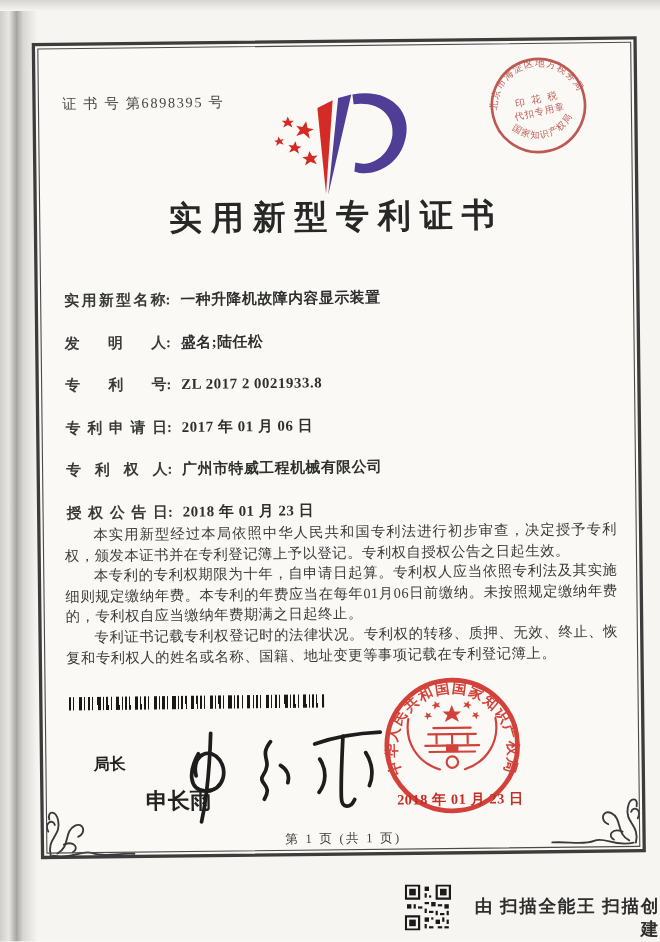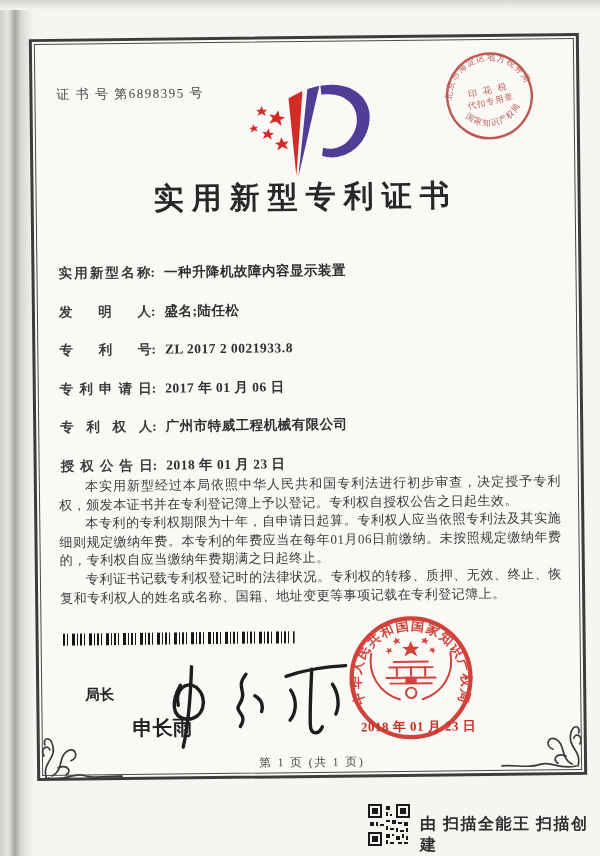--- a/index.html
+++ b/index.html
@@ -43,21 +43,21 @@
   .seal-date{left:304px;top:680px;width:150px;font-size:13px;font-weight:700;color:#c23026;
     letter-spacing:.5px;text-align:center;}
   .page-footer{left:0;top:716px;width:100%;text-align:center;font-size:11.5px;
     letter-spacing:2px;color:#3f3f3f;}
   .flourish{width:86px;height:86px;}
   .flourish-left{left:-2px;top:652px;}
   .flourish-right{right:-2px;top:646px;transform:scaleX(-1);}
   
   .qr{position:absolute;left:368px;top:804px;width:42px;height:42px;}
   .scan-caption{position:absolute;left:420px;top:814px;font-size:16px;color:#2e2e2e;
-    letter-spacing:1.5px;font-weight:600;}
+    letter-spacing:1.5px;font-weight:600;text-align:right;}
 </style>
 </head>
 <body>
 
 <div class="scan-edge-left"></div>
 <div class="scan-edge-top"></div>
 
 <div class="cert">
 
   <div class="abs cert-no">证 书 号 第6898395 号</div>

